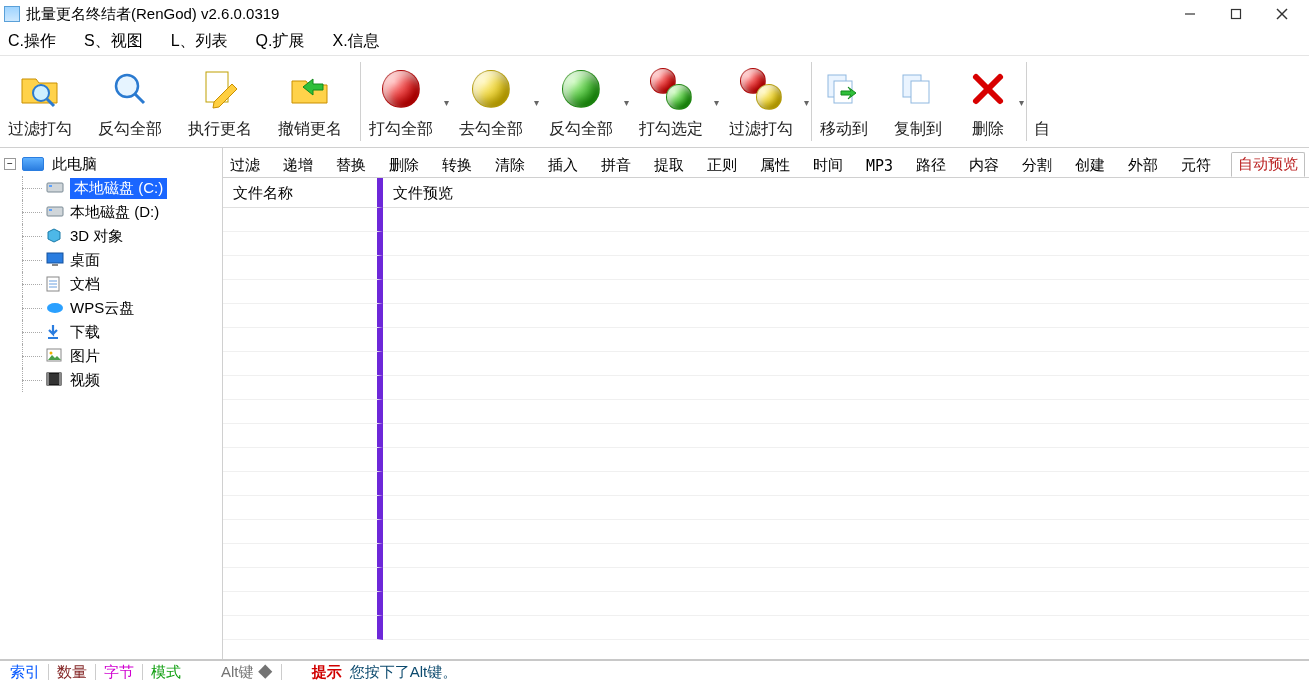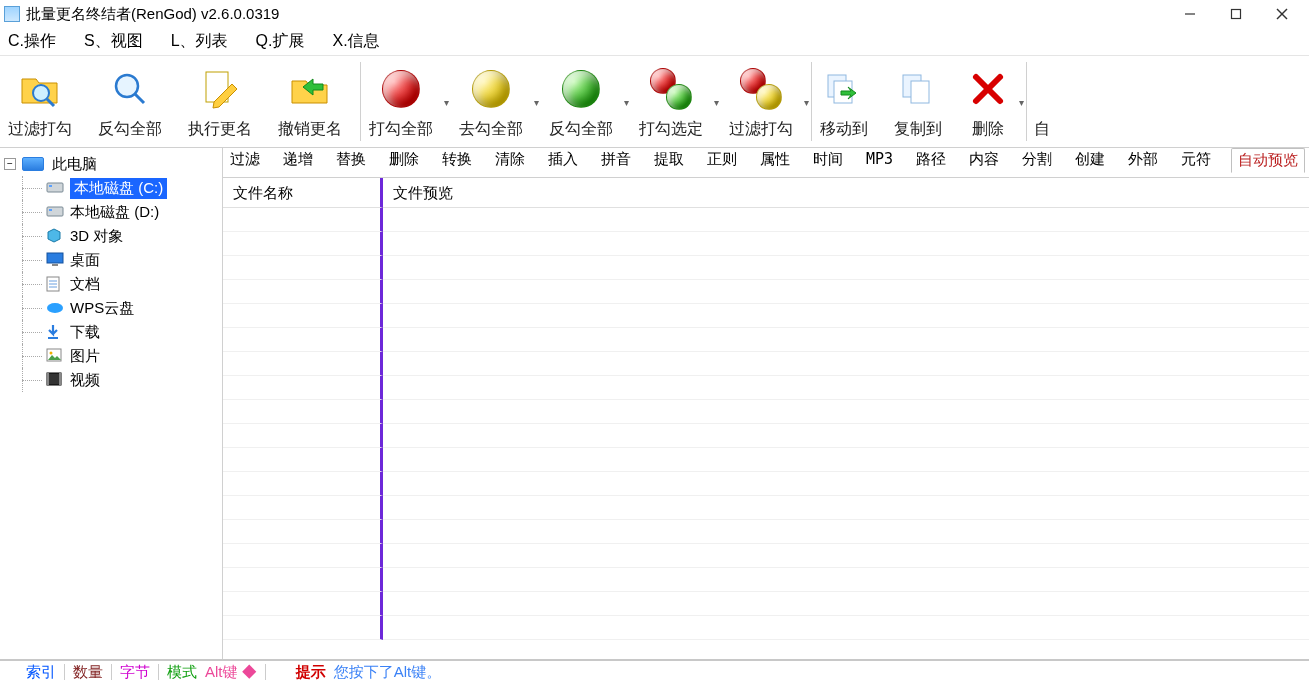--- a/index.html
+++ b/index.html
@@ -28,31 +28,31 @@
 .tree-panel { width: 232px; border-right: 1px solid #d0d0d0; background: #fff; padding: 4px 2px; overflow: hidden; }
 .tree-node { display: flex; align-items: center; height: 24px; font-size: 15px; padding-left: 2px; white-space: nowrap; }
 .tree-child { padding-left: 44px; position: relative; }
 .tree-child::before { content:""; position:absolute; left:20px; top:0; bottom:0; border-left:1px dotted #aaa; }
 .tree-child::after { content:""; position:absolute; left:20px; top:12px; width:20px; border-top:1px dotted #aaa; }
 .tree-node .ticon { width:18px; height:16px; margin-right:6px; display:inline-block; }
 .tree-root .exp { width:12px; height:12px; border:1px solid #999; font-size:10px; line-height:10px; text-align:center; margin-right:6px; }
 .tree-root .ticon-pc { width:22px; height:14px; background:linear-gradient(#5db0ff,#2a7de0); border:1px solid #2a7de0; border-radius:2px; margin-right:8px; }
 .selected-node { background:#1a66ff; color:#fff; padding:1px 4px; border-radius:0; display:inline-block; }
 .main-panel { flex:1; display:flex; flex-direction:column; }
-.tab-strip { height: 30px; display:flex; align-items:flex-start; border-bottom:1px solid #d0d0d0; padding:0 4px; gap:17px; overflow:hidden; }
+.tab-strip { height: 30px; display:flex; align-items:flex-end; border-bottom:1px solid #d0d0d0; padding:0 4px; gap:17px; overflow:hidden; }
 .tab-strip .tab { font-size:15px; padding:2px 3px; color:#000; white-space:nowrap; font-family:"SimSun","NSimSun",monospace; }
 .tab-strip .tab.active { color:#b91c1c; border:1px solid #c0c0c0; border-bottom:1px solid #fff; background:#fff; border-radius:2px 2px 0 0; padding:2px 6px; }
 .grid-area { flex:1; background:#fff; display:flex; overflow:hidden; }
 .grid-col { display:flex; flex-direction:column; }
 .grid-col-1 { width:160px; }
 .grid-col-2 { flex:1; }
 .grid-header { height:30px; border-bottom:1px solid #e0e0e0; padding:6px 10px; font-size:15px; }
-.grid-col-1 .grid-header, .grid-col-1 .grid-row { border-right:3px solid #6d28d9; }
+.grid-col-1 .grid-header, .grid-col-1 .grid-row { border-right:6px solid #6d28d9; }
 .grid-row { height:24px; border-bottom:1px solid #f0f0f0; }
-.statusbar { height:24px; border-top:2px solid #c8c8c8; display:flex; align-items:center; font-size:15px; padding:0 20px; gap:2px; }
+.statusbar { height:24px; border-top:2px solid #c8c8c8; display:flex; align-items:center; font-size:15px; padding:0 4px; gap:2px; }
 .statusbar .sb-item { padding:0 6px; }
 .statusbar .sep { width:1px; height:16px; background:#ccc; }
 </style>
 </head>
 <body>
 
 <div class="titlebar">
   <div class="app-icon"></div>
   <div class="title">批量更名终结者(RenGod) v2.6.0.0319</div>
   <div class="win-btns">
@@ -383,18 +383,18 @@
 </div>
 
 <div class="statusbar">
   <span class="sb-item" style="color:#0055ff;">索引</span>
     <span class="sep"></span>
   <span class="sb-item" style="color:#7f1d1d;">数量</span>
     <span class="sep"></span>
   <span class="sb-item" style="color:#d000d0;">字节</span>
     <span class="sep"></span>
   <span class="sb-item" style="color:#109f10;">模式</span>
-  <span class="sb-item" style="color:#ec4899;padding-left:0;">Alt键 ◆</span>
+  <span class="sb-item" style="color:#737373;padding-left:0;margin-left:32px;">Alt键 ◆</span>
     <span class="sep"></span>
   <span style="flex:0 0 20px;"></span>
   <span class="sb-item" style="color:#d00000;font-weight:bold;">提示</span>
-  <span class="sb-item" style="color:#3b82f6;padding-left:0;">您按下了Alt键。</span>
+  <span class="sb-item" style="color:#0c4a6e;padding-left:0;">您按下了Alt键。</span>
 </div>
 
 </body></html>

